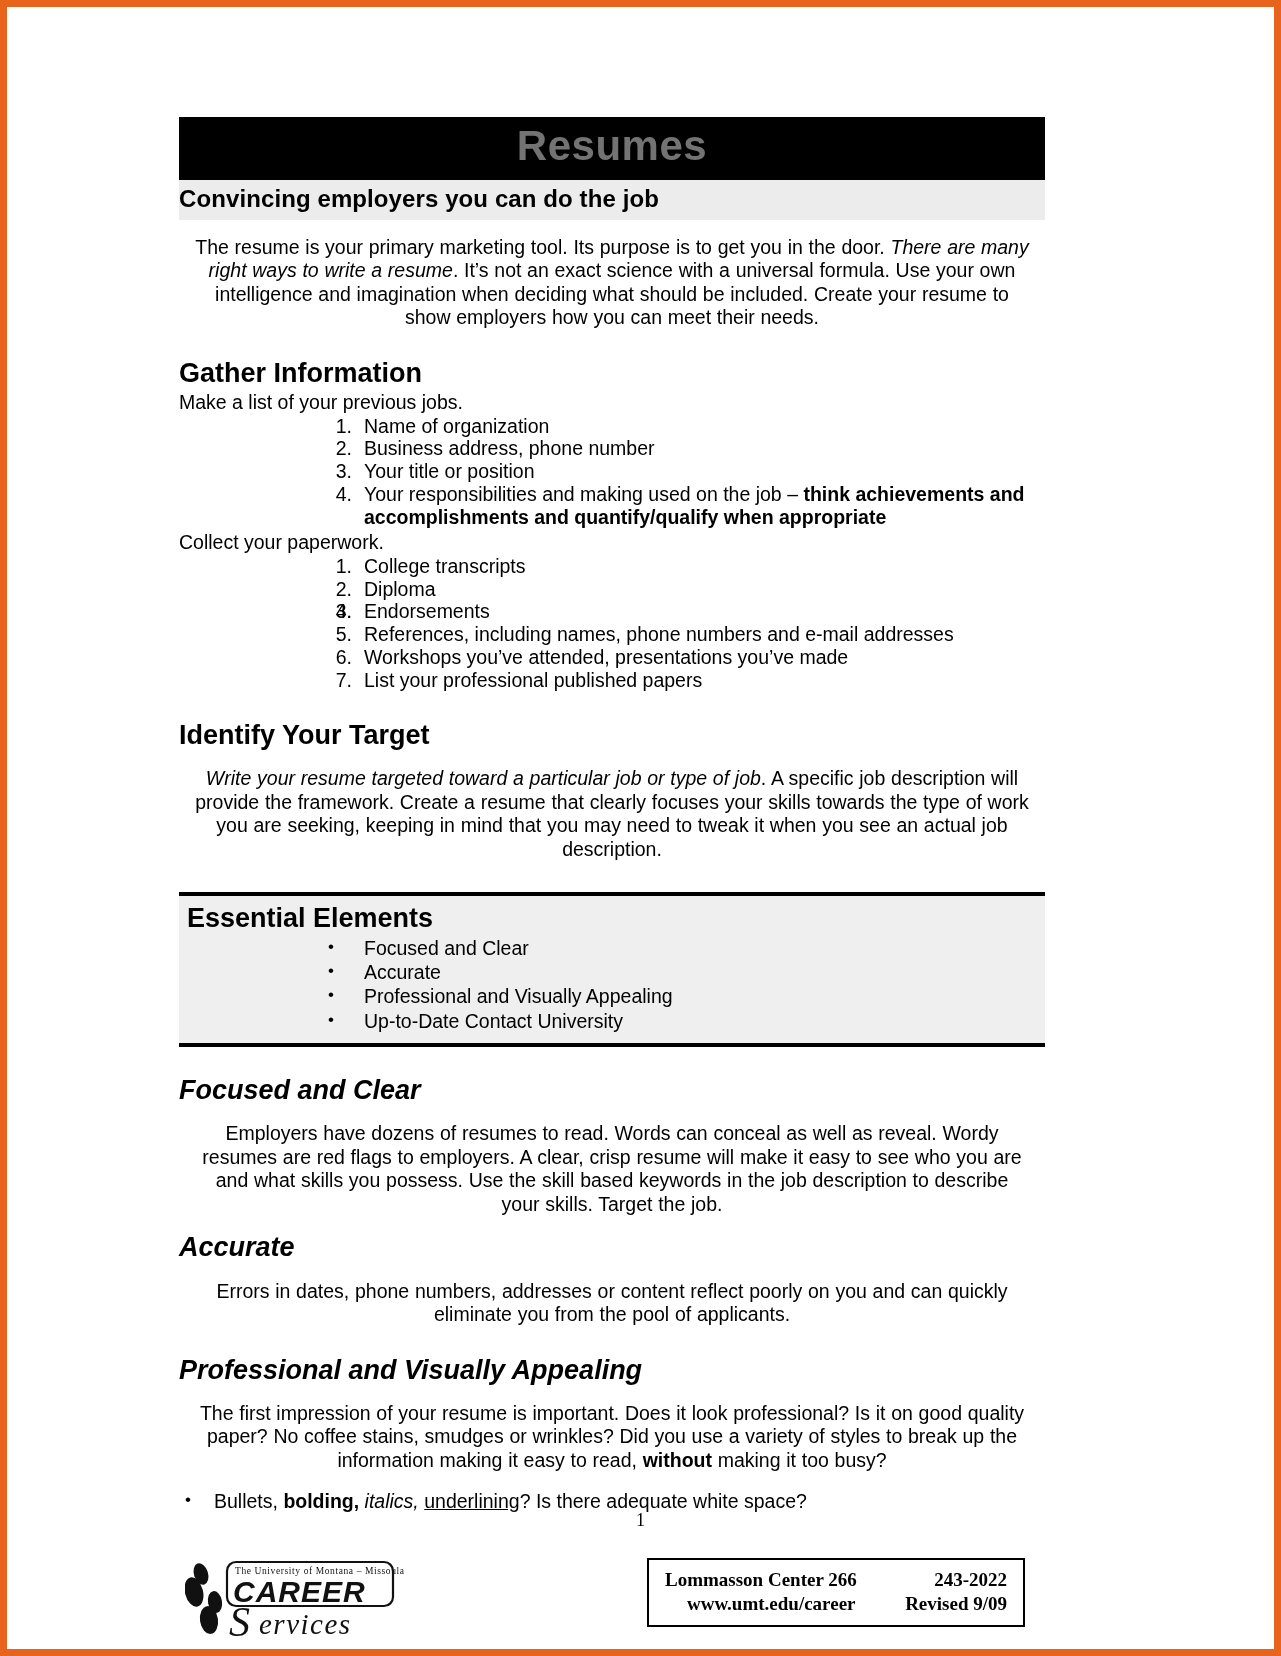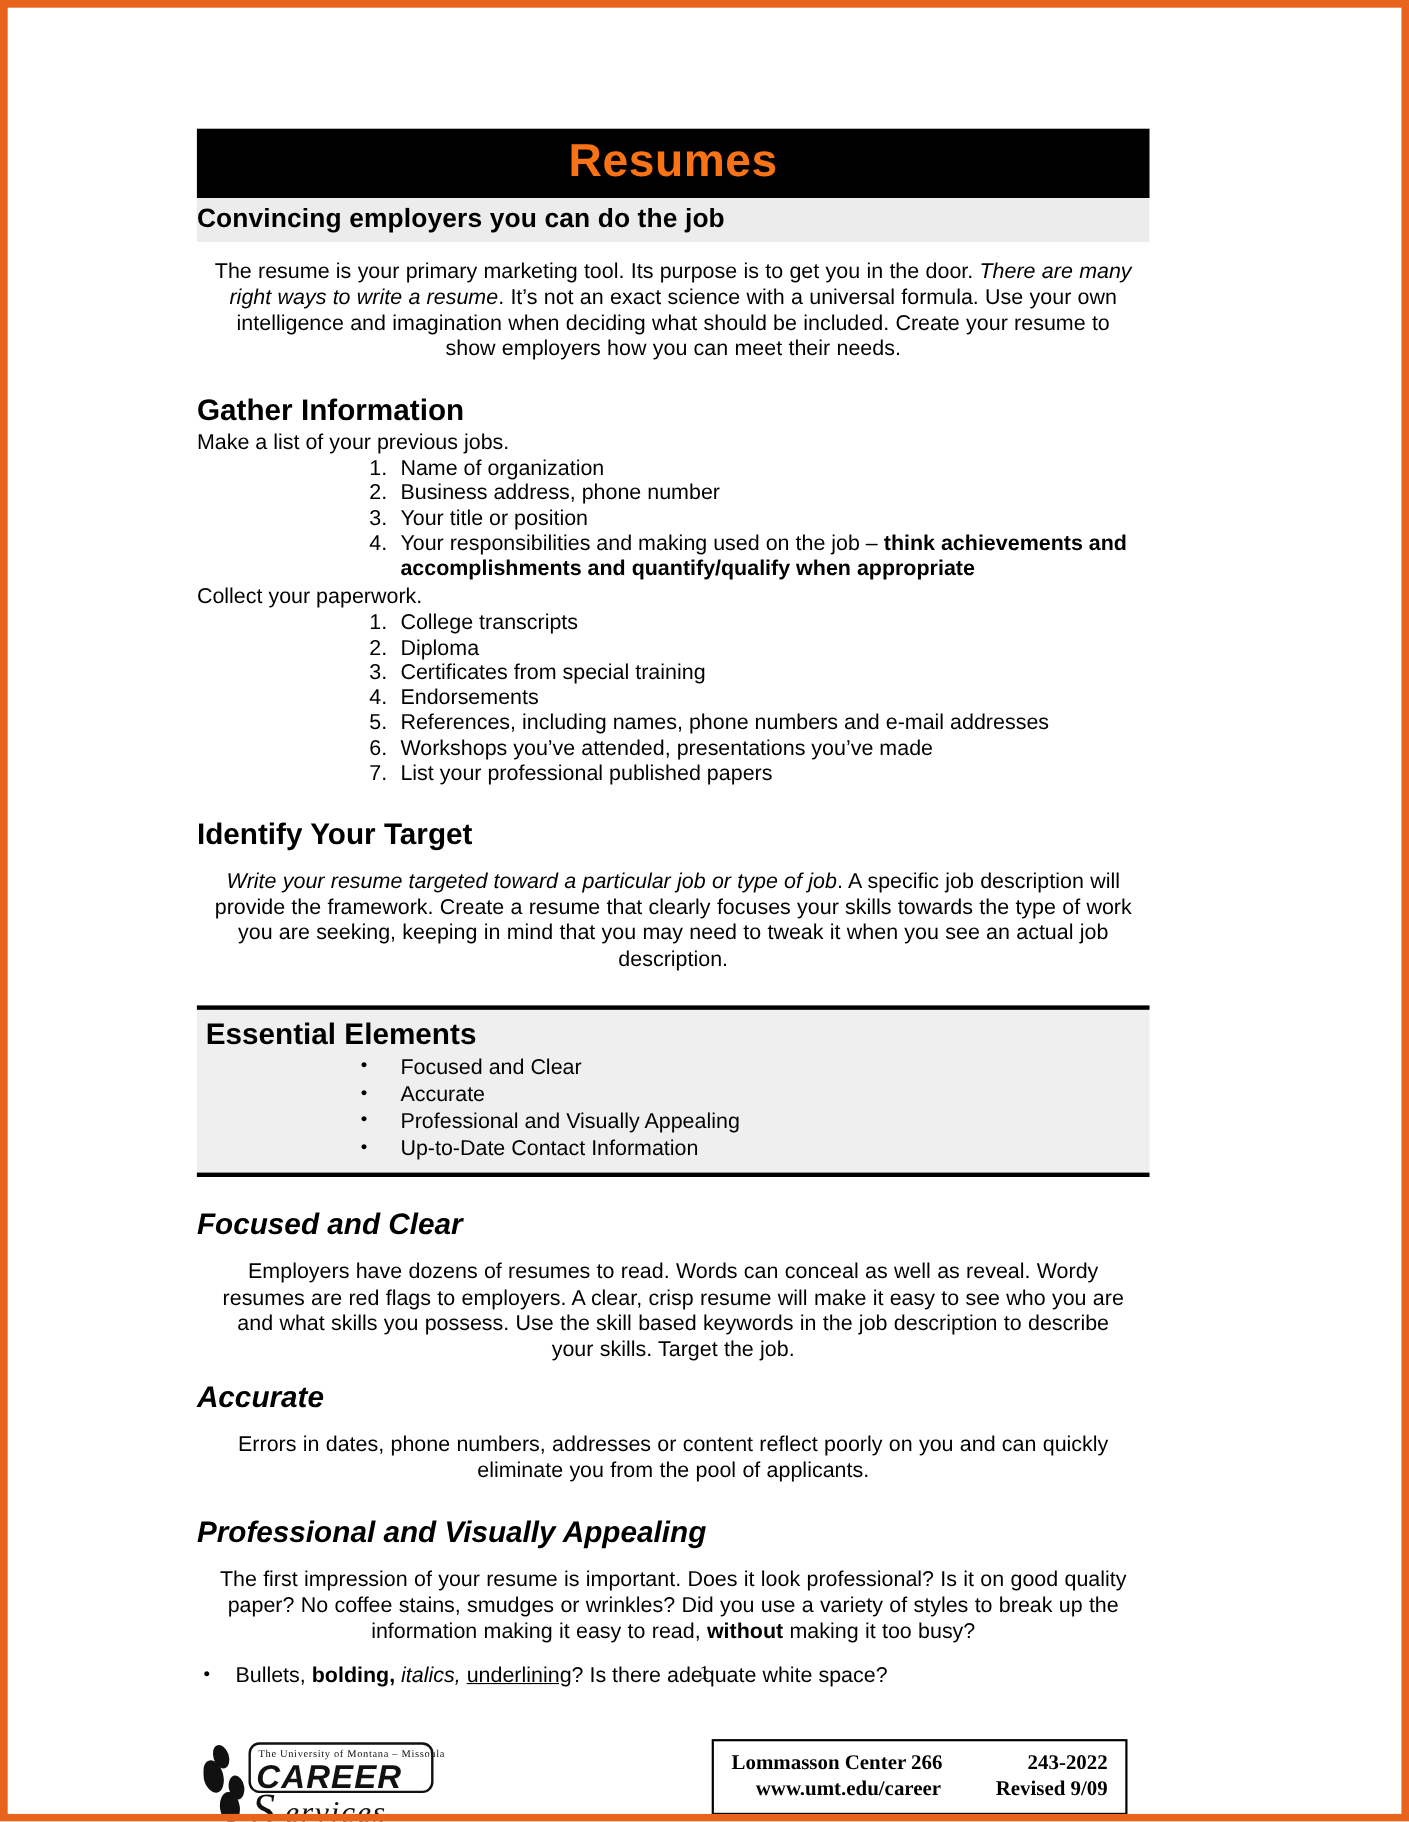--- a/index.html
+++ b/index.html
@@ -31,21 +31,21 @@
     position: absolute;
     left: 172px;
     top: 0;
     width: 866px;
   }
 
   
   .title-banner {
     margin-top: 110px;
     background: #000000;
-    color: #f97316;
+    color: #737373;
     text-align: center;
     font-size: 42px;
     font-weight: bold;
     letter-spacing: 0.5px;
     line-height: 1.25;
     padding: 3px 0 7px 0;
   }
   .subtitle-bar {
     background: #ececec;
     text-align: left;
@@ -225,21 +225,20 @@
       <li>
           <span class="num">1.</span>
           <span class="li-text">College transcripts</span>
         </li>
       <li>
           <span class="num">2.</span>
           <span class="li-text">Diploma</span>
         </li>
       <li>
           <span class="num">3.</span>
-          <span class="li-text">Certificates from special training</span>
         </li>
       <li>
           <span class="num">4.</span>
           <span class="li-text">Endorsements</span>
         </li>
       <li>
           <span class="num">5.</span>
           <span class="li-text">References, including names, phone numbers and e-mail addresses</span>
         </li>
       <li>
@@ -254,21 +253,21 @@
 
     <h2 class="section-head">Identify Your Target</h2>
     <p class="body-text"><i>Write your resume targeted toward a particular job or type of job</i><span>.  A specific job description will provide the framework.  Create a resume that clearly focuses your skills towards the type of work you are seeking, keeping in mind that you may need to tweak it when you see an actual job description.</span></p>
 
     <div class="ee-box">
       <div class="ee-title">Essential Elements</div>
       <ul class="ee-list">
         <li><span class="bullet">•</span><span>Focused and Clear</span></li>
         <li><span class="bullet">•</span><span>Accurate</span></li>
         <li><span class="bullet">•</span><span>Professional and Visually Appealing</span></li>
-        <li><span class="bullet">•</span><span>Up-to-Date Contact Information</span></li>
+        <li><span class="bullet">•</span><span>Up-to-Date Contact University</span></li>
       </ul>
     </div>
 
     <h2 class="section-head italic-head">Focused and Clear</h2>
     <p class="body-text">Employers have dozens of resumes to read.  Words can conceal as well as reveal.  Wordy resumes are red flags to employers.  A clear, crisp resume will make it easy to see who you are and what skills you possess.  Use the skill based keywords in the job description to describe your skills.  Target the job.</p>
 
     <h2 class="section-head italic-head" style="margin-top:6px;">Accurate</h2>
     <p class="body-text">Errors in dates, phone numbers, addresses or content reflect poorly on you and can quickly eliminate you from the pool of applicants.</p>
 
     <h2 class="section-head italic-head">Professional and Visually Appealing</h2>

